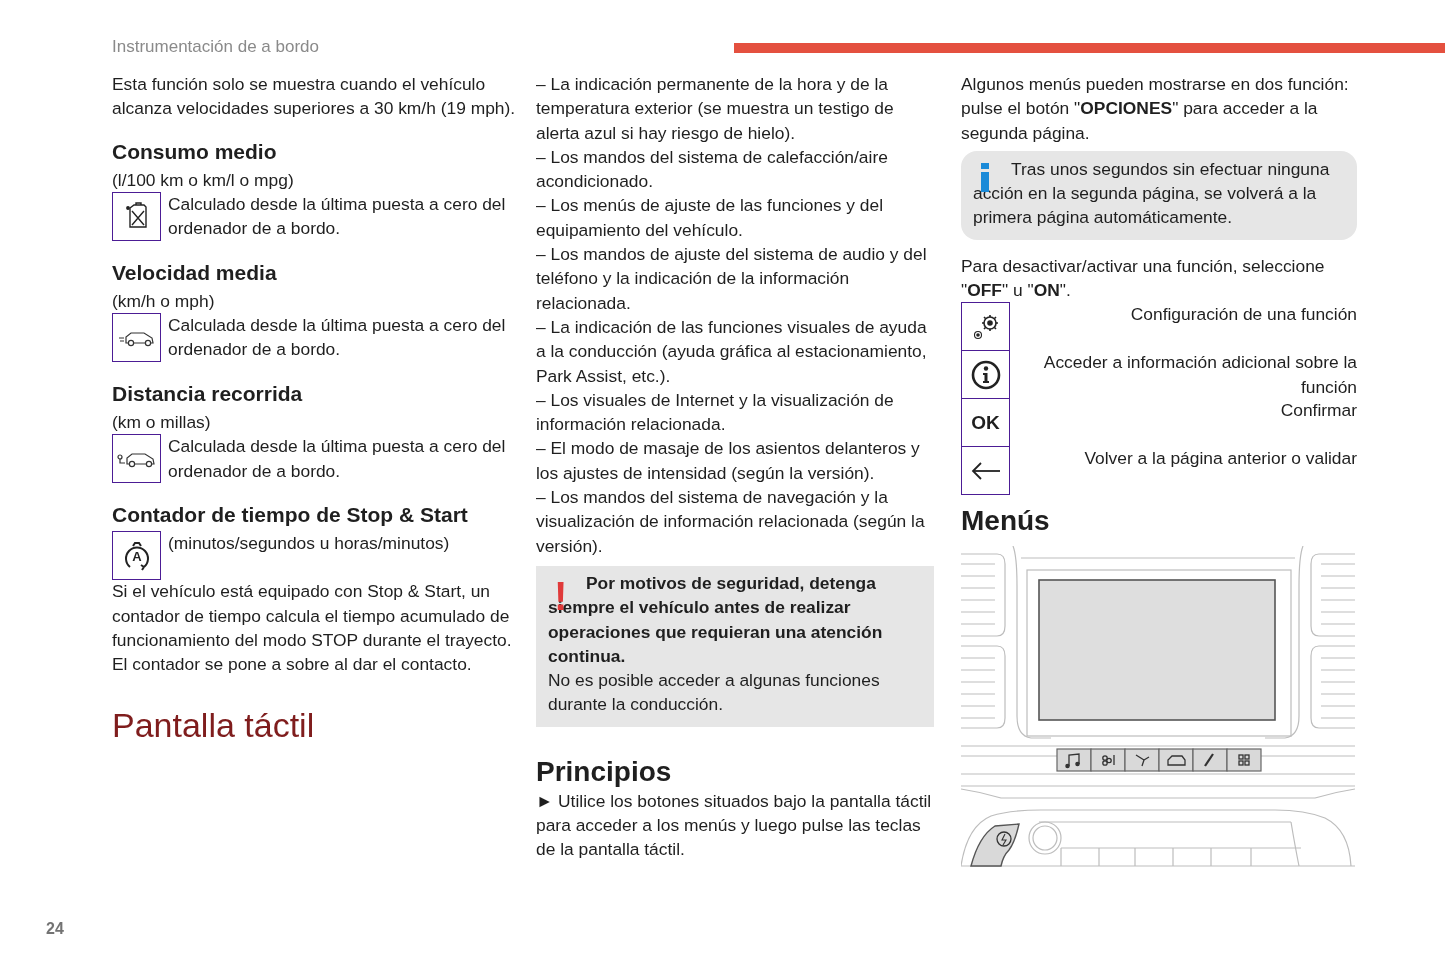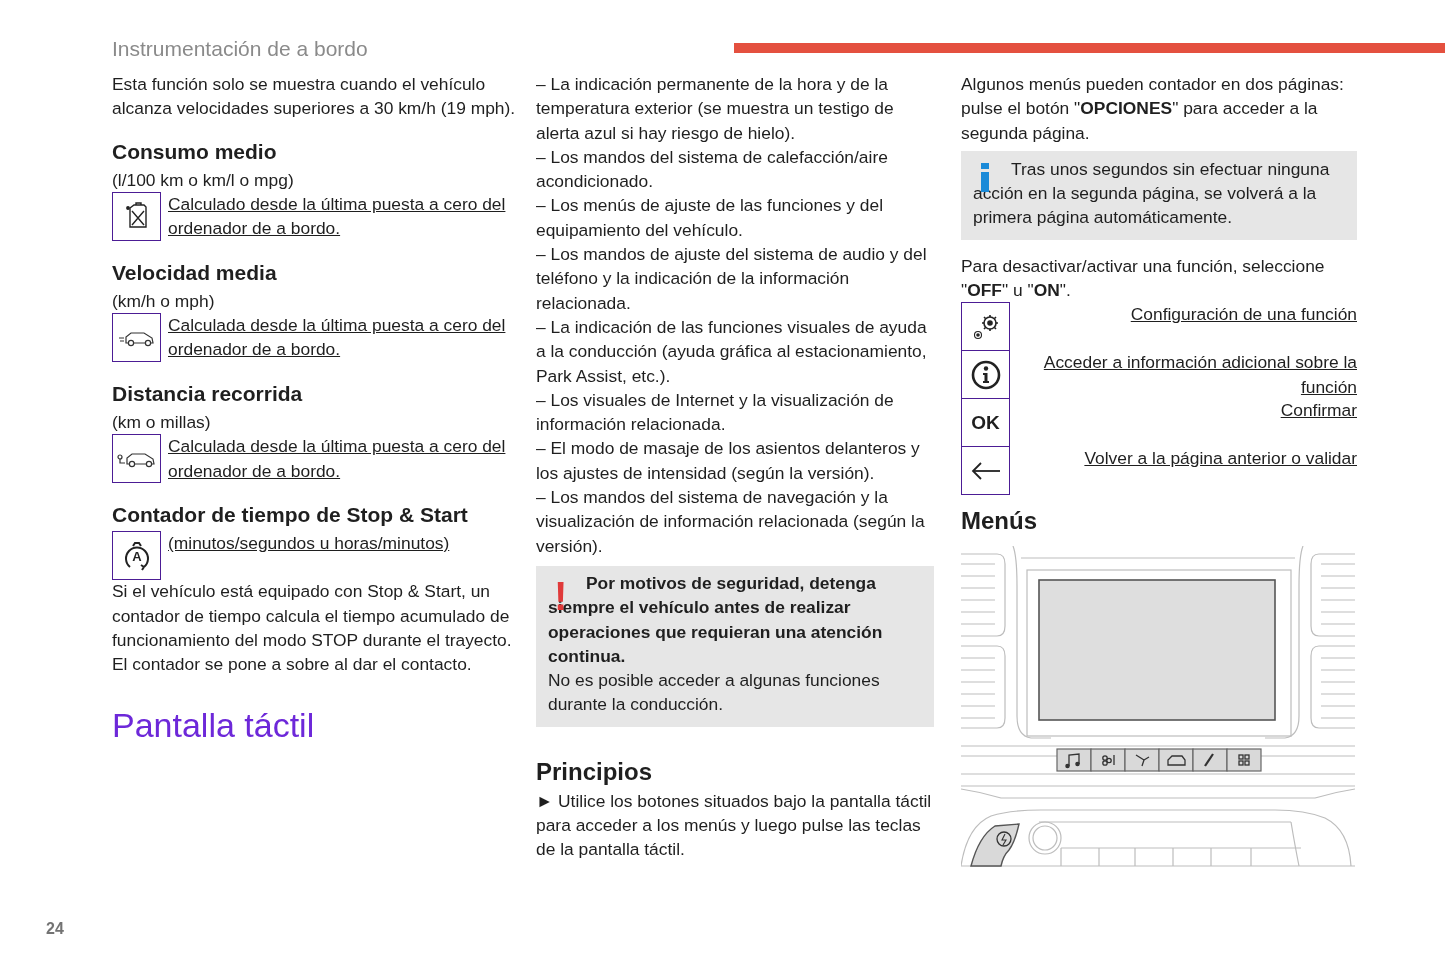--- a/index.html
+++ b/index.html
@@ -1,36 +1,36 @@
 <!DOCTYPE html>
 <html><head>
 <meta charset="utf-8">
 <style>
   html, body { margin:0; padding:0; background:#ffffff; }
   body { width:1445px; height:964px; position:relative; overflow:hidden;
          font-family:"Liberation Sans", sans-serif; color:#1f1f1f; }
   .abs { position:absolute; }
-  .running-head { left:112px; top:37px; font-size:21px; color:#8a8a8a; }
+  .running-head { left:112px; top:37px; font-size:17px; color:#8a8a8a; }
   .red-bar { left:734px; top:43px; width:711px; height:10px; background:#e4503f; }
   .page-num { left:46px; top:920px; font-size:16px; font-weight:bold; color:#737373; }
 
   .col { position:absolute; top:72px; font-size:17.4px; line-height:24.3px; }
   .col1 { left:112px; width:405px; }
   .col2 { left:536px; width:398px; }
   .col3 { left:961px; width:396px; }
 
   p { margin:0; }
   h3 { margin:0; font-size:21px; font-weight:bold; line-height:28px; color:#1f1f1f; }
-  .h-big-grey { font-size:34px; font-weight:normal; color:#6d28d9; line-height:40px; margin:0; }
-  .h-big { font-size:24px; font-weight:bold; line-height:34px; margin:0; }
+  .h-big-grey { font-size:34px; font-weight:normal; color:#7f1d1d; line-height:40px; margin:0; }
+  .h-big { font-size:28px; font-weight:bold; line-height:34px; margin:0; }
 
   .icon-row { position:relative; min-height:49px; }
   .icon-box { position:absolute; left:0; top:0; width:47px; height:47px; border:1px solid #4c1d95;
               display:flex; align-items:center; justify-content:center; background:#fff; }
-  .icon-text { padding-left:56px;text-decoration:underline; }
+  .icon-text { padding-left:56px; }
 
   .note-box { background:#e6e6e6; padding:10px 12px 12px 12px; position:relative; }
   .warn-mark { position:absolute; left:18px; top:10px; font-size:40px; font-weight:bold; color:#e03a3a; line-height:40px; }
   .info-mark { position:absolute; left:20px; top:12px; width:8px; height:30px; }
   .info-mark .dot { width:8px; height:6px; background:#1a8ad8; }
   .info-mark .stem { width:8px; height:20px; margin-top:3px; background:#1a8ad8; }
   .indent-first { text-indent:38px; }
 
   .stack { position:relative; }
   .stack-row { position:relative; height:48px; }
@@ -138,24 +138,24 @@
     <p class="indent-first" style="font-weight:bold">Por motivos de seguridad, detenga siempre el vehículo antes de realizar operaciones que requieran una atención continua.</p>
     <p>No es posible acceder a algunas funciones durante la conducción.</p>
   </div>
 
   <div style="height:28px"></div>
   <h2 class="h-big">Principios</h2>
   <p>►  Utilice los botones situados bajo la pantalla táctil para acceder a los menús y luego pulse las teclas de la pantalla táctil.</p>
 </div>
 
 <div class="col col3">
-  <p><span>Algunos menús pueden contador en dos páginas: pulse el botón "</span><b>OPCIONES</b><span>" para acceder a la segunda página.</span></p>
+  <p><span>Algunos menús pueden mostrarse en dos función: pulse el botón "</span><b>OPCIONES</b><span>" para acceder a la segunda página.</span></p>
 
   <div style="height:6px"></div>
-  <div class="note-box" style="padding:6px 12px 10px 12px; margin-left:0;">
+  <div class="note-box" style="padding:6px 12px 10px 12px; margin-left:0;border-radius:16px;">
     <div class="info-mark">
         <div class="dot"></div>
         <div class="stem"></div>
       </div>
     <p style="text-indent:38px">Tras unos segundos sin efectuar ninguna acción en la segunda página, se volverá a la primera página automáticamente.</p>
   </div>
 
   <div style="height:14px"></div>
   <p><span>Para desactivar/activar una función, seleccione "</span><b>OFF</b><span>" u "</span><b>ON</b><span>".</span></p>
 

